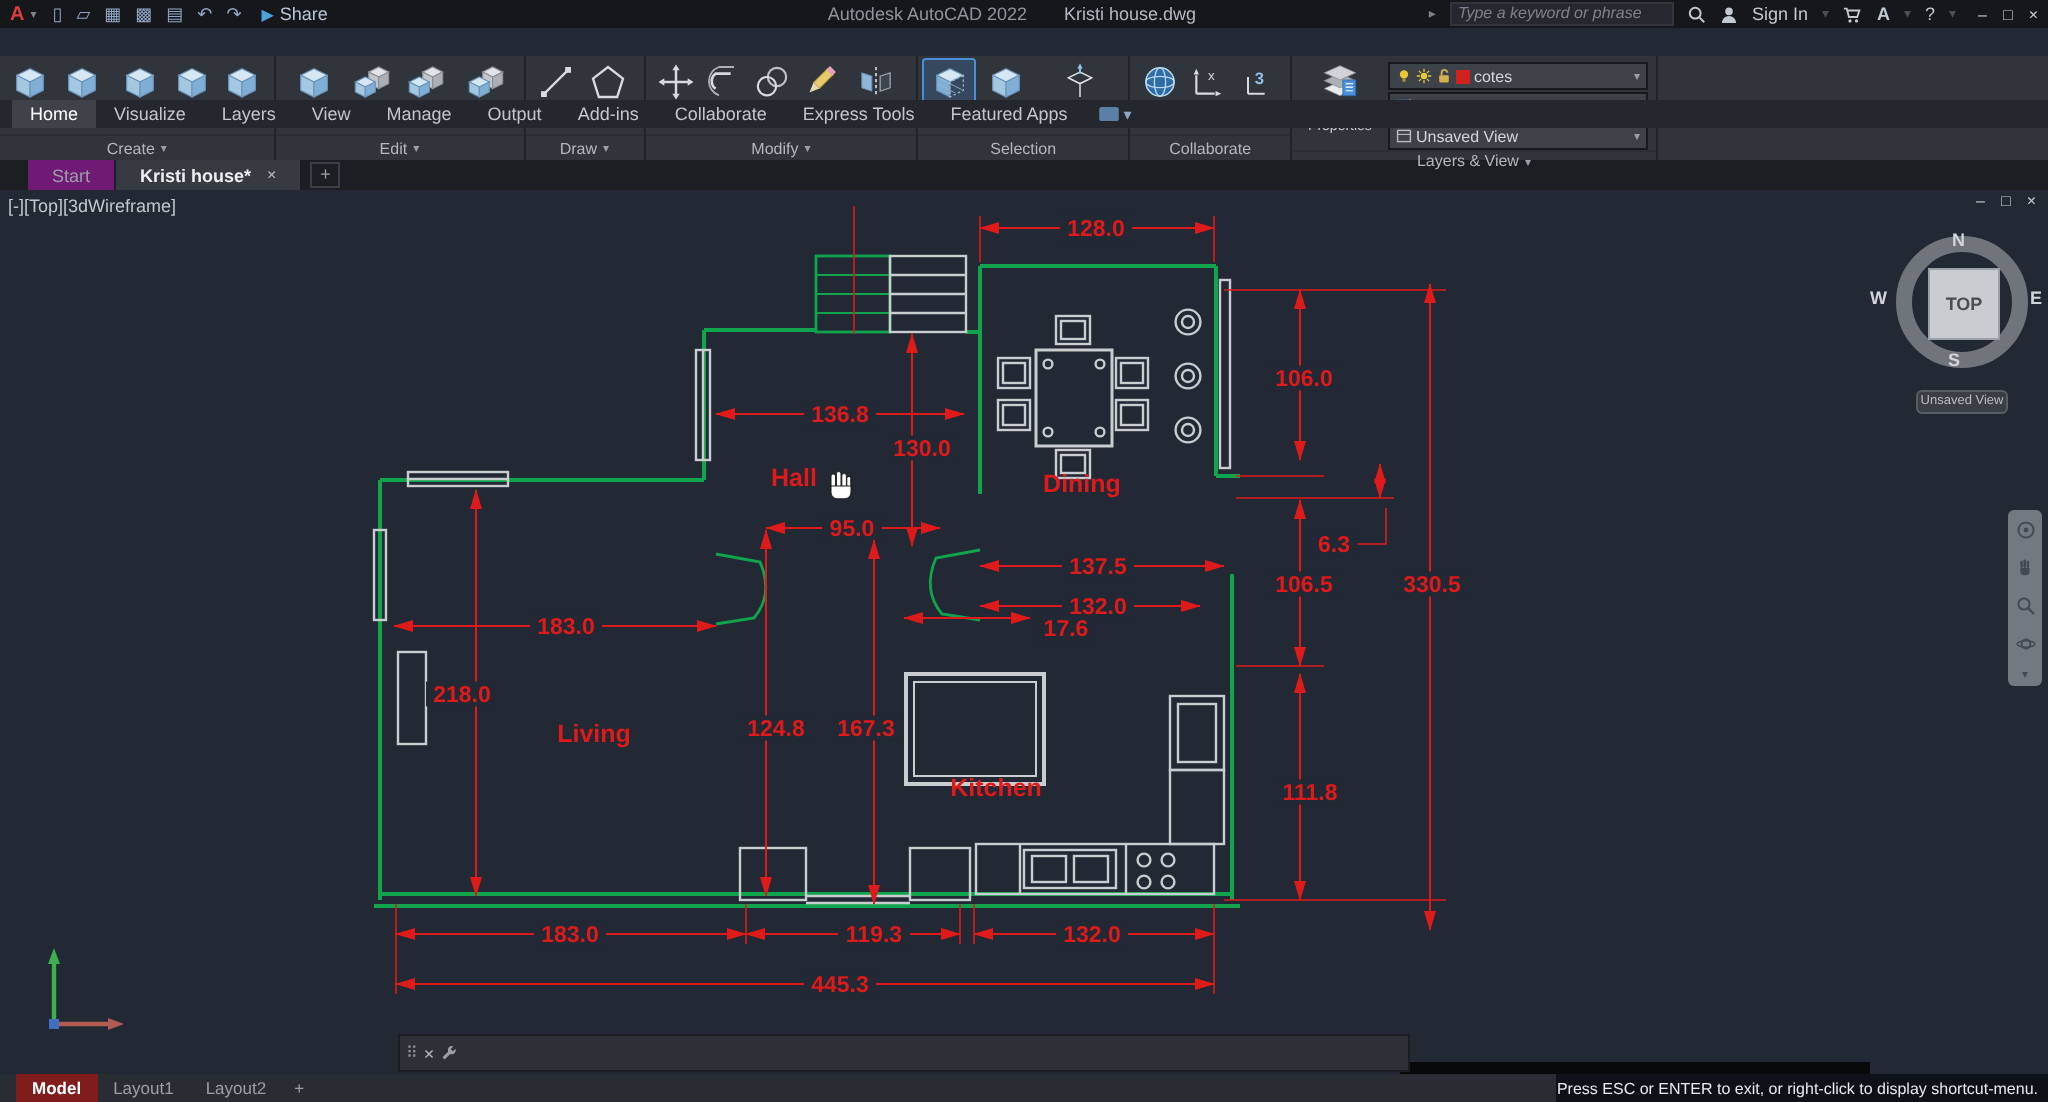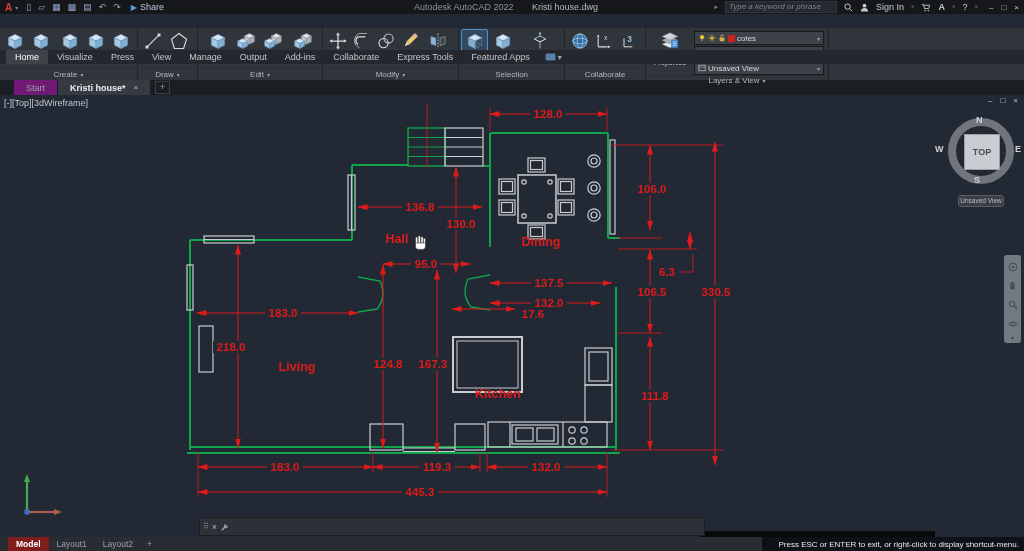--- a/index.html
+++ b/index.html
@@ -93,21 +93,21 @@
   .cmd-dd{font-size:6px;color:#9aa0a6;}
   .cmd-up{margin-left:auto;color:#c9cdd2;font-size:8px;}
   .strip{position:absolute;left:700px;top:531px;width:235px;height:6px;background:#07090b;z-index:19;}
   
   .statusbar{position:absolute;left:0;right:0;top:537px;height:14px;background:#282c33;
              display:flex;align-items:stretch;font-size:8.5px;padding-left:8px;z-index:21;}
   .ltab{padding:0 8px;display:flex;align-items:center;color:#9aa0a6;}
   .ltab.active{background:#7f1d1d;color:#fff;font-weight:bold;}
   .addlayout{color:#9aa0a6;padding:0 6px;display:flex;align-items:center;}
   .hint{position:absolute;right:0;top:0;height:14px;background:#0d1118;color:#e8eaec;
-        font-size:8px;display:flex;align-items:center;padding:0 5px 0 16px;}
+        font-size:8px;display:flex;align-items:center;padding:0 5px 0 0;}
 </style>
 </head>
 <body>
 
 <div class="app">
 
   <div class="titlebar">
     <span class="logo">A</span>
     <span class="logo-dd">▾</span>
     <span class="qat" id="qat">
@@ -159,21 +159,21 @@
         <span>–</span>
         <span>□</span>
         <span>×</span>
       </span>
     </span>
   </div>
 
   <div class="ribbontabs" id="rtabs">
       <div class="rtab active">Home</div>
       <div class="rtab">Visualize</div>
-      <div class="rtab">Press</div>
+      <div class="rtab">Layers</div>
       <div class="rtab">View</div>
       <div class="rtab">Manage</div>
       <div class="rtab">Output</div>
       <div class="rtab">Add-ins</div>
       <div class="rtab">Collaborate</div>
       <div class="rtab">Express Tools</div>
       <div class="rtab">Featured Apps</div>
       <span class="ws-ic">
         <svg width="11" height="8" viewBox="0 0 12 9">
           <rect x="0.5" y="0.5" width="11" height="8" rx="1.5" fill="#5a80a8"></rect>
@@ -242,47 +242,20 @@
           <div class="plabel">
             <span>Create</span>
             <span class="parrow">▾</span>
           </div>
         </div>
         <div class="rpanel">
           <div class="rtools">
             <div class="rtool">
               <span class="ico">
                 <svg viewBox="0 0 24 24">
-                  <path d="M5 19 19 5" stroke="#d8dbde" stroke-width="1.4"></path>
-                  <rect x="3" y="17.5" width="3.5" height="3.5" fill="#d8dbde"></rect>
-                  <rect x="17.5" y="3" width="3.5" height="3.5" fill="#d8dbde"></rect>
-                </svg>
-              </span>
-              <span>Line</span>
-              <span class="fly">▾</span>
-            </div>
-            <div class="rtool">
-              <span class="ico">
-                <svg viewBox="0 0 24 24">
-                  <path d="M12 3 21 10 17.5 21h-11L3 10z" fill="none" stroke="#d8dbde" stroke-width="1.4"></path>
-                </svg>
-              </span>
-              <span>Polygon</span>
-            </div>
-          </div>
-          <div class="plabel">
-            <span>Draw</span>
-            <span class="parrow">▾</span>
-          </div>
-        </div>
-        <div class="rpanel">
-          <div class="rtools">
-            <div class="rtool">
-              <span class="ico">
-                <svg viewBox="0 0 24 24">
                   <path d="M4 8 12 4l8 4-8 4z" fill="#d6e7f4" stroke="#6b93b8" stroke-width=".7"></path>
                   <path d="M4 8l8 4v9l-8-4z" fill="#a5c8e2" stroke="#6b93b8" stroke-width=".7"></path>
                   <path d="M20 8l-8 4v9l8-4z" fill="#7fafd4" stroke="#6b93b8" stroke-width=".7"></path>
                 </svg>
               </span>
               <span>Presspull</span>
             </div>
             <div class="rtool">
               <span class="ico">
                 <svg viewBox="0 0 24 24">
@@ -330,20 +303,47 @@
                     <path d="M2 12l6 3v6l-6-3z" fill="#a5c8e2"></path>
                     <path d="M14 12l-6 3v6l6-3z" fill="#7fafd4"></path>
                   </g>
                 </svg>
               </span>
               <span>Intersect</span>
             </div>
           </div>
           <div class="plabel">
             <span>Edit</span>
+            <span class="parrow">▾</span>
+          </div>
+        </div>
+        <div class="rpanel">
+          <div class="rtools">
+            <div class="rtool">
+              <span class="ico">
+                <svg viewBox="0 0 24 24">
+                  <path d="M5 19 19 5" stroke="#d8dbde" stroke-width="1.4"></path>
+                  <rect x="3" y="17.5" width="3.5" height="3.5" fill="#d8dbde"></rect>
+                  <rect x="17.5" y="3" width="3.5" height="3.5" fill="#d8dbde"></rect>
+                </svg>
+              </span>
+              <span>Line</span>
+              <span class="fly">▾</span>
+            </div>
+            <div class="rtool">
+              <span class="ico">
+                <svg viewBox="0 0 24 24">
+                  <path d="M12 3 21 10 17.5 21h-11L3 10z" fill="none" stroke="#d8dbde" stroke-width="1.4"></path>
+                </svg>
+              </span>
+              <span>Polygon</span>
+            </div>
+          </div>
+          <div class="plabel">
+            <span>Draw</span>
             <span class="parrow">▾</span>
           </div>
         </div>
         <div class="rpanel">
           <div class="rtools">
             <div class="rtool">
               <span class="ico">
                 <svg viewBox="0 0 24 24">
                   <path d="M12 4.5v15M4.5 12h15" stroke="#d8dbde" stroke-width="1.5" fill="none"></path>
                   <path d="M12 1.5 9.8 5h4.4zM12 22.5 9.8 19h4.4zM1.5 12 5 9.8v4.4zM22.5 12 19 9.8v4.4z" fill="#d8dbde"></path>

